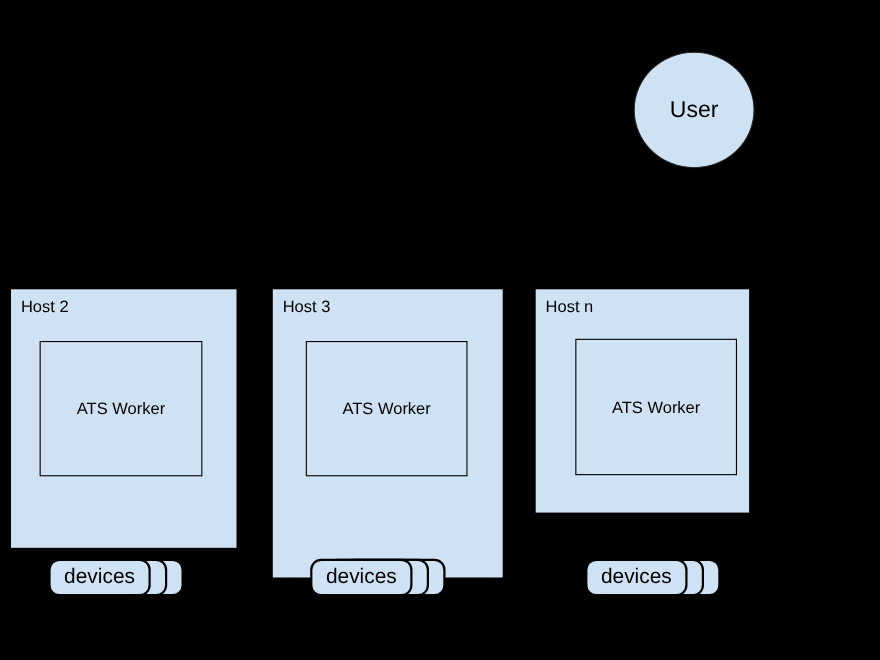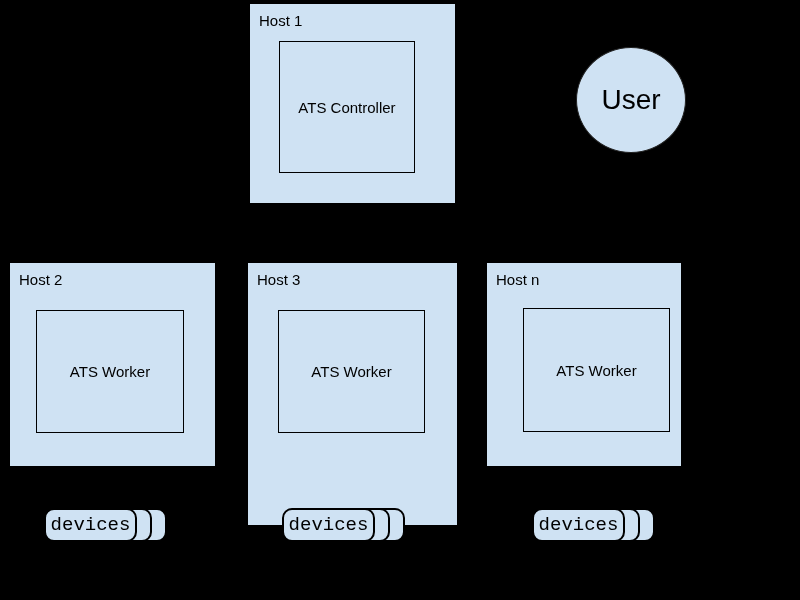--- a/index.html
+++ b/index.html
@@ -46,21 +46,21 @@
     top: 47px;
     width: 110px;
     height: 106px;
     background: #cfe2f3;
     border: 1px solid #222222;
     border-radius: 50%;
     box-sizing: border-box;
     display: flex;
     align-items: center;
     justify-content: center;
-    font-size: 28px;
+    font-size: 21px;
     color: #000000;
   }
   .device-group {
     position: absolute;
     width: 123px;
     height: 34px;
   }
   .dev {
     position: absolute;
     top: 0;
@@ -73,49 +73,42 @@
   }
   .dev-back   { left: 30px; }
   .dev-mid    { left: 15px; }
   .dev-front  {
     left: 0;
     display: flex;
     align-items: center;
     justify-content: center;
     font-size: 19px;
     color: #000000;
-    font-family: Liberation Mono, monospace;
   }
 
   
   #host1 { left: 250px; top: 4px;   width: 205px; height: 199px; }
-  #host2 { left: 10px;  top: 263px; width: 205px; height: 203px; }
+  #host2 { left: 10px;  top: 263px; width: 205px; height: 235px; }
   #host3 { left: 248px; top: 263px; width: 209px; height: 262px; }
   #hostn { left: 487px; top: 263px; width: 194px; height: 203px; }
 
   #host1 .component { left: 29px; top: 37px; width: 136px; height: 132px; }
   #host2 .component { left: 26px; top: 47px; width: 148px; height: 123px; }
   #host3 .component { left: 30px; top: 47px; width: 147px; height: 123px; }
   #hostn .component { left: 36px; top: 45px; width: 147px; height: 124px; }
 
   #devices1 { left: 44px;  top: 508px; }
   #devices2 { left: 282px; top: 508px; }
   #devices3 { left: 532px; top: 508px; }
 </style>
 </head>
 <body>
 
 <div class="stage">
 
-  <div class="host" id="host1">
-    <div class="host-label">Host 1</div>
-    <div class="component">
-      <span>ATS Controller</span>
-    </div>
-  </div>
 
   <div class="user-circle">
     <span>User</span>
   </div>
 
   <div class="host" id="host2">
     <div class="host-label">Host 2</div>
     <div class="component">
       <span>ATS Worker</span>
     </div>

